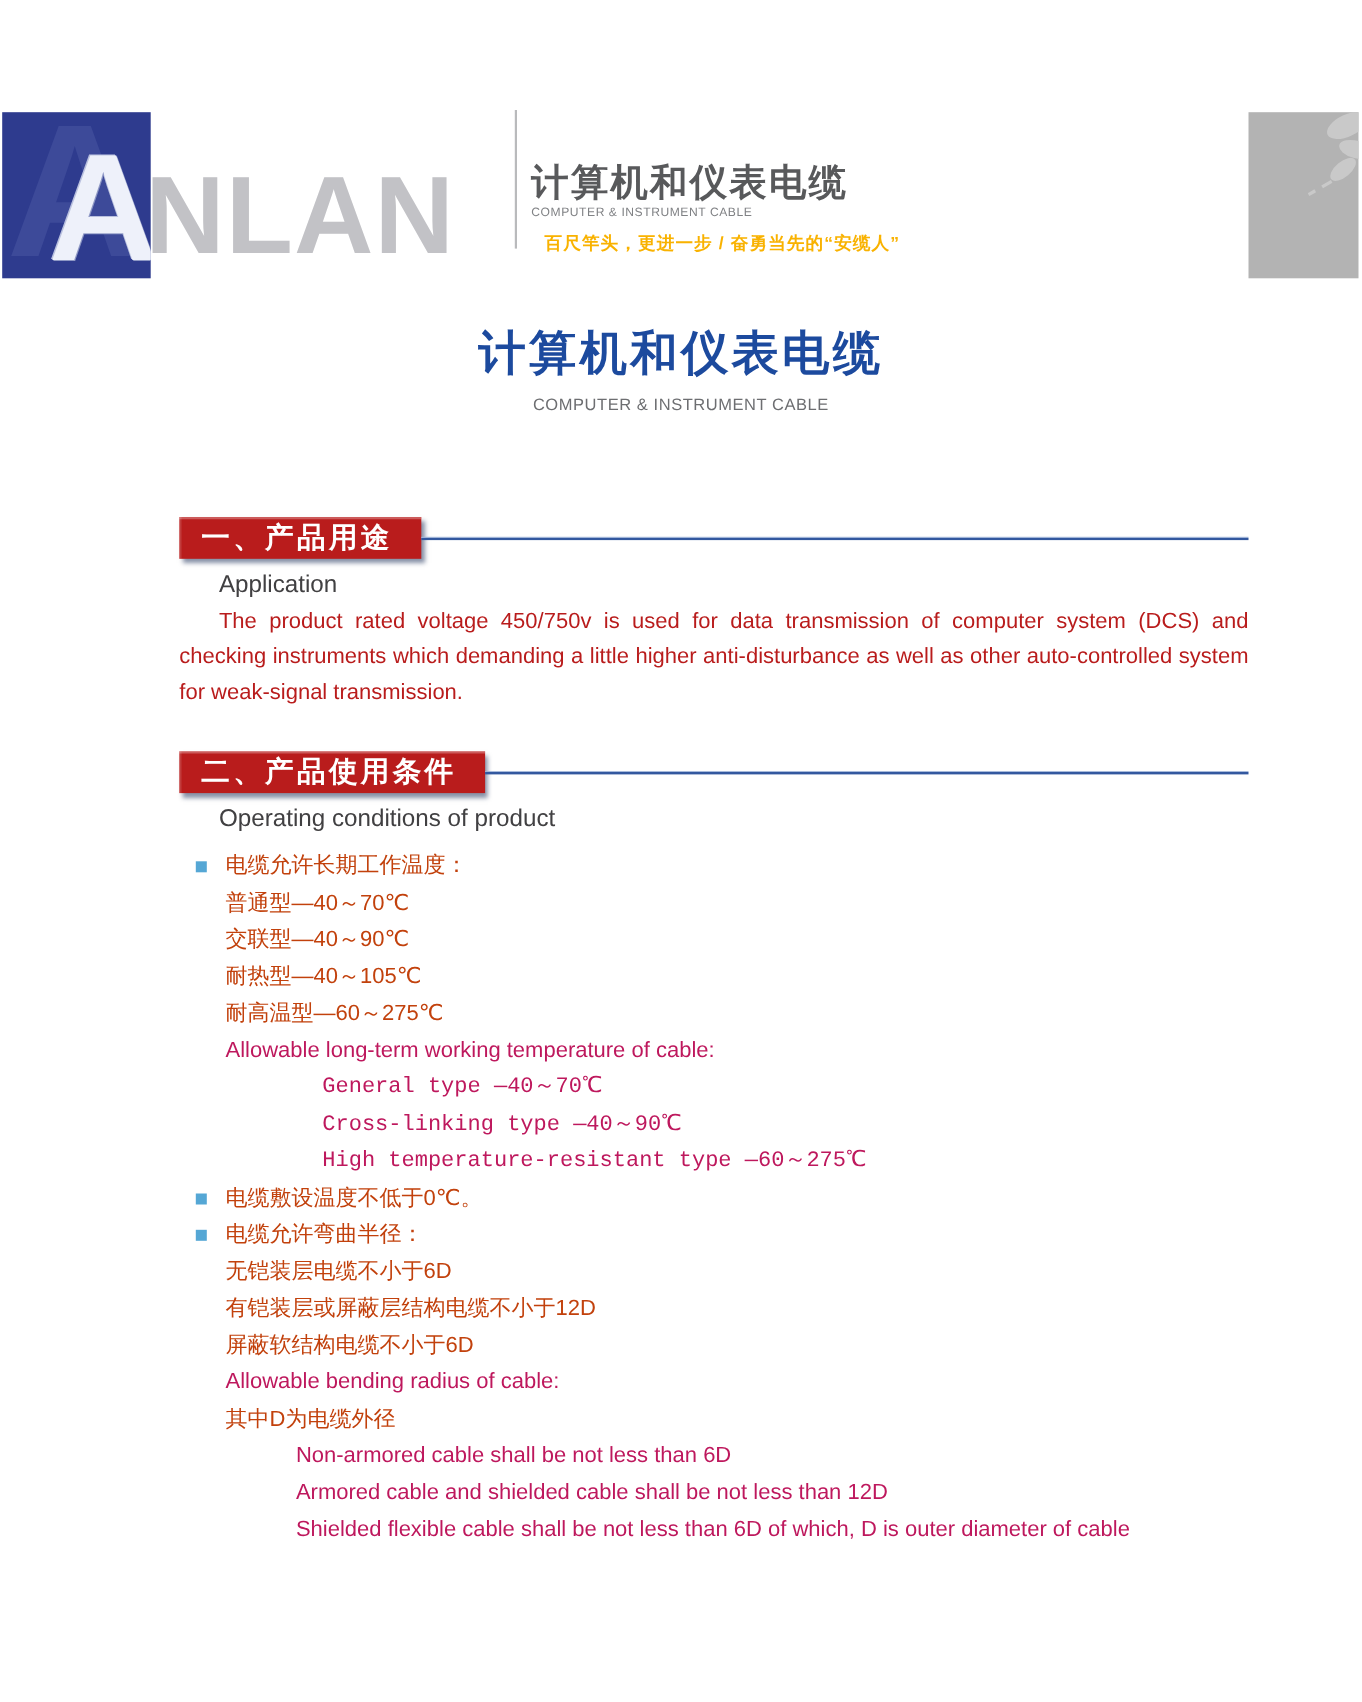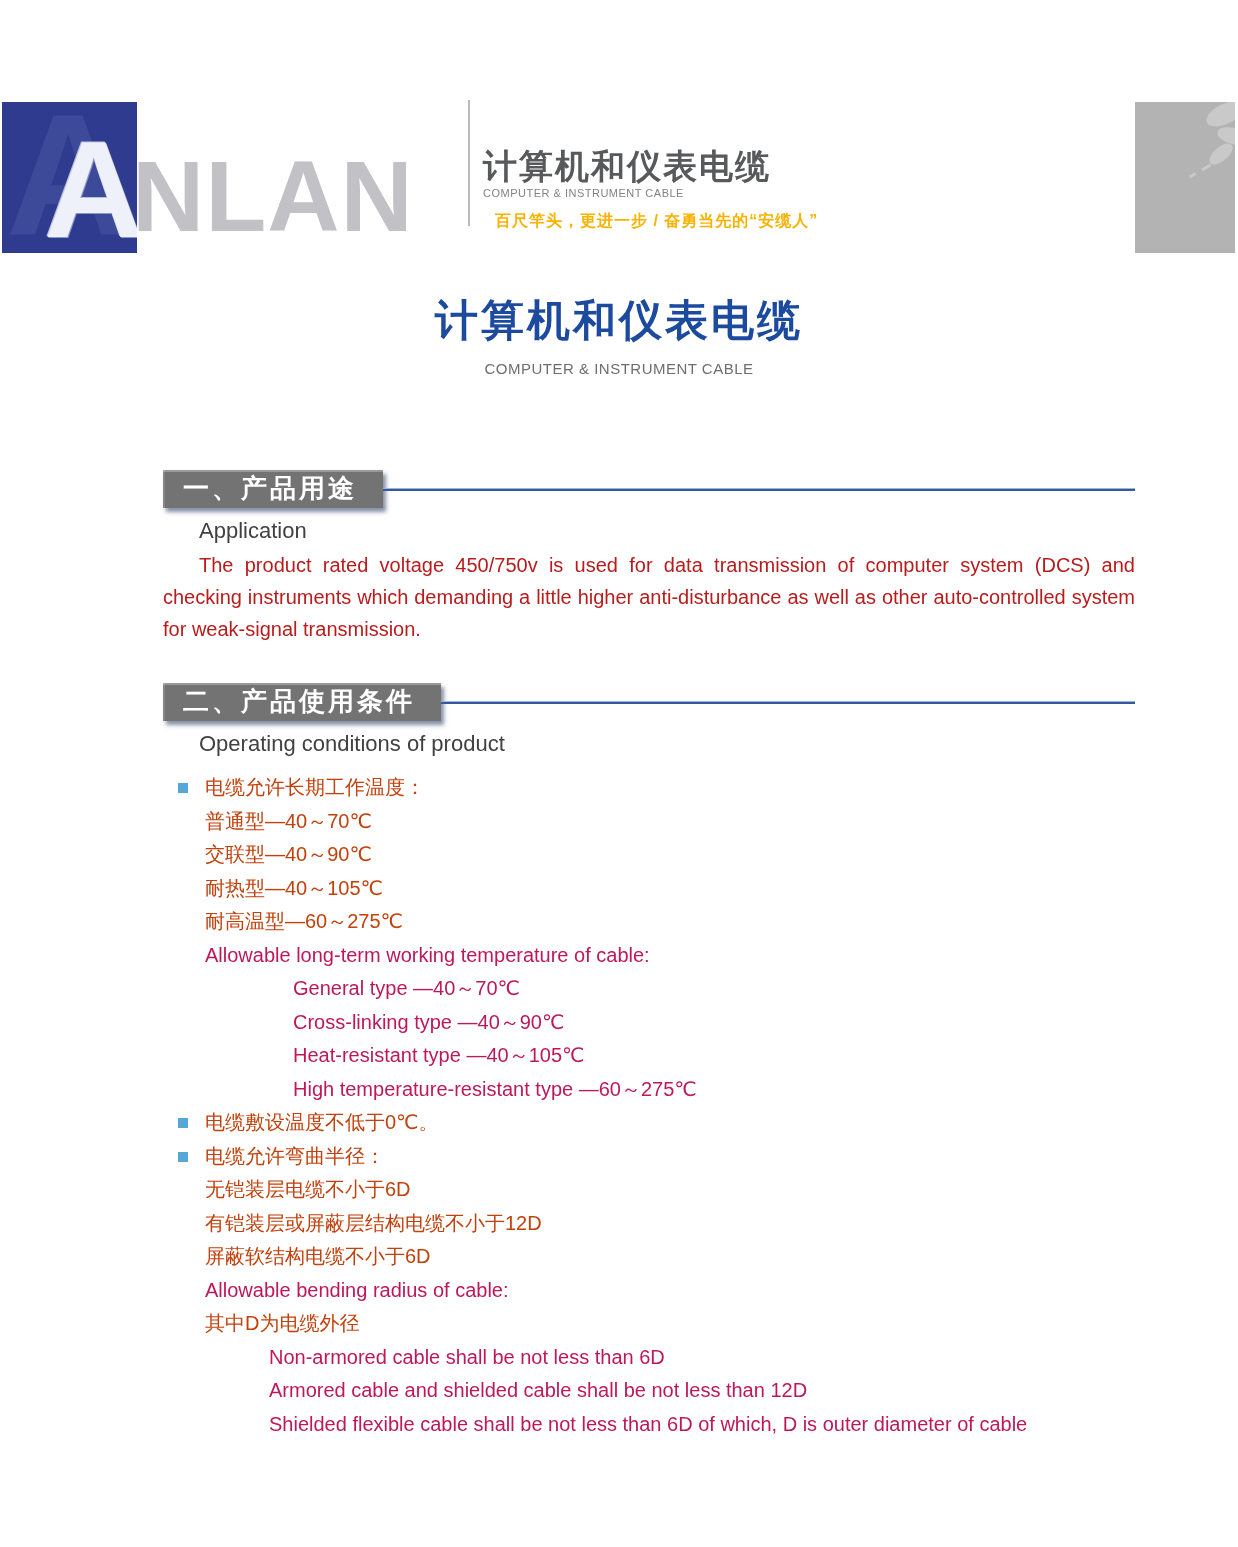--- a/index.html
+++ b/index.html
@@ -24,37 +24,37 @@
 
   
   .main-title-wrap { position:absolute; left:0; top:292px; width:1238px; text-align:center; }
   .main-title { font-size:43px; font-weight:bold; color:#1c4a9e; letter-spacing:3px; }
   .main-subtitle { font-size:15px; color:#6d6e71; letter-spacing:0.5px; margin-top:10px; }
 
   
   .content { position:absolute; left:163px; top:470px; width:972px; }
 
   .sec-head { display:flex; align-items:center; }
-  .sec-bar { background:#737373; color:#ffffff; font-size:26px; font-weight:bold; letter-spacing:3px;
+  .sec-bar { background:#b91c1c; color:#ffffff; font-size:26px; font-weight:bold; letter-spacing:3px;
              padding:5px 26px 7px 20px; line-height:1;
              box-shadow: inset 0 2px 0 rgba(255,255,255,0.28), inset 2px 0 0 rgba(255,255,255,0.14), 3px 4px 4px rgba(15,35,80,0.5); }
   .sec-line { flex:1; height:3px; background:linear-gradient(#9fb4d8 33%, #33589f 33%); }
 
   .sub-heading { font-size:22px; color:#414042; margin:10px 0 0 36px; }
 
   .para-zh { font-size:21px; line-height:35px; color:#231f20; text-indent:2em; margin-top:20px; }
   .para-en { font-size:20px; line-height:32px; color:#b91c1c; text-indent:1.8em; text-align:justify; margin-top:5px; }
 
   .sec2 { margin-top:38px; }
 
   .cond-list { margin-top:14px; }
   .cond-line { position:relative; font-size:20px; line-height:33.5px; color:#c2410c; padding-left:42px; }
   .cond-line.en { color:#be185d; }
   .cond-line .sq { position:absolute; left:15px; top:12px; width:10px; height:10px; background:#55a7d5; }
-  .cond-line.ind1 { padding-left:130px; }
+  .cond-line.ind1 { padding-left:130px;font-family:Liberation Mono, monospace; }
   .cond-line.ind2 { padding-left:106px; }
 </style>
 </head>
 <body>
 
 <div class="page">
 
   <div class="header">
     <div class="logo-square">
       <span class="logo-a-back">A</span>
@@ -109,21 +109,20 @@
           <span class="sq"></span>
           <span>电缆允许长期工作温度：</span>
         </div>
         <div class="cond-line">普通型—40～70℃</div>
         <div class="cond-line">交联型—40～90℃</div>
         <div class="cond-line">耐热型—40～105℃</div>
         <div class="cond-line">耐高温型—60～275℃</div>
         <div class="cond-line en">Allowable long-term working temperature of cable:</div>
         <div class="cond-line en ind1">General type —40～70℃</div>
         <div class="cond-line en ind1">Cross-linking type —40～90℃</div>
-        <div class="cond-line en ind1">Heat-resistant type —40～105℃</div>
         <div class="cond-line en ind1">High temperature-resistant type —60～275℃</div>
 
         <div class="cond-line">
           <span class="sq"></span>
           <span>电缆敷设温度不低于0℃。</span>
         </div>
 
         <div class="cond-line">
           <span class="sq"></span>
           <span>电缆允许弯曲半径：</span>

